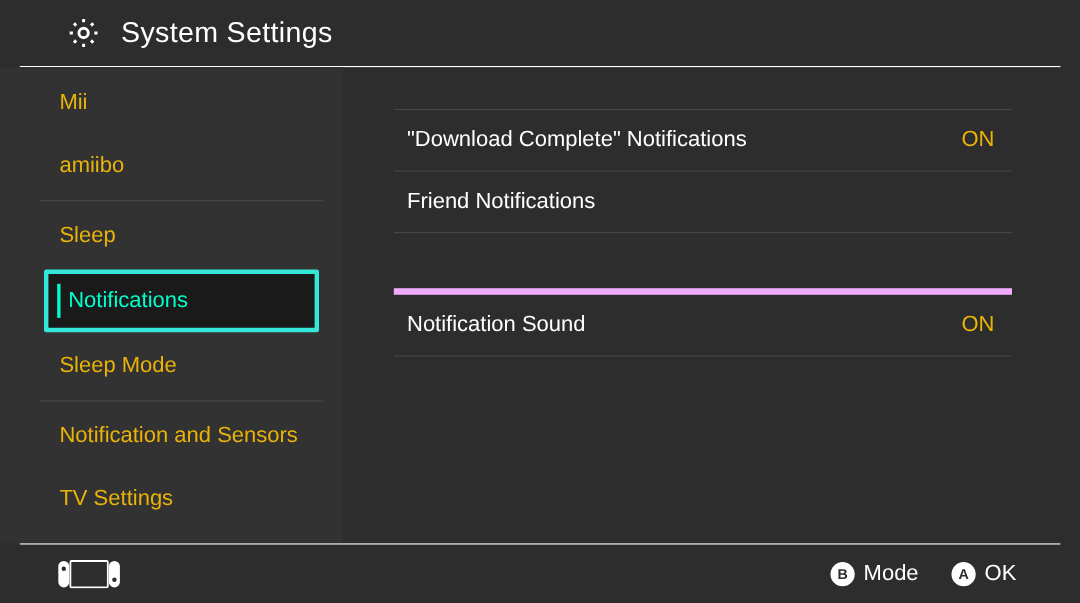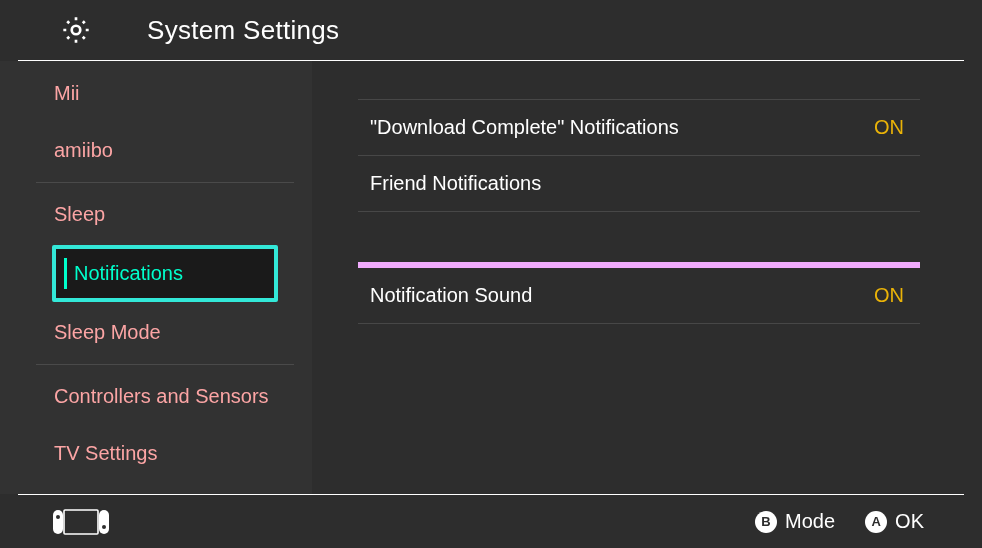--- a/index.html
+++ b/index.html
@@ -13,25 +13,23 @@
   }
   .screen {
     width: 100%;
     height: 100%;
     display: flex;
     flex-direction: column;
   }
   
   .header {
     display: flex;
-    align-items: center;
     padding: 14px 18px 14px 42px;
     border-bottom: 1px solid #ffffff;
     margin: 0 18px;
-    gap: 37px;
   }
   .header-icon {
     width: 32px;
     height: 32px;
     display: flex;
     align-items: center;
     justify-content: center;
     margin-right: 18px;
   }
   .header-title {
@@ -49,37 +47,37 @@
     width: 312px;
     background: #323232;
     padding-top: 4px;
     padding-left: 36px;
     padding-right: 18px;
     overflow: hidden;
   }
   .sidebar-item {
     padding: 17px 18px;
     font-size: 20px;
-    color: #fca5a5;
+    color: #eab308;
     cursor: pointer;
     margin: 0 0 0 0;
     position: relative;
   }
   .sidebar-divider {
     height: 1px;
     background: #4a4a4a;
     margin: 3px 0 3px 0;
   }
   .sidebar-item.selected {
     background: #1a1a1a;
     color: #00ffcc;
     border: 4px solid #33e8d8;
     border-radius: 2px;
     padding: 13px 14px 13px 14px;
-    margin: 2px 16px;
+    margin: 2px 4px;
   }
   .sidebar-item.selected::before {
     content: "";
     position: absolute;
     left: 8px;
     top: 9px;
     bottom: 9px;
     width: 3px;
     background: #00ffcc;
   }
@@ -195,21 +193,21 @@
         <span class="sidebar-label">Sleep</span>
       </div>
       <div class="sidebar-item selected">
         <span class="sidebar-label">Notifications</span>
       </div>
       <div class="sidebar-item">
         <span class="sidebar-label">Sleep Mode</span>
       </div>
       <div class="sidebar-divider"></div>
       <div class="sidebar-item">
-        <span class="sidebar-label">Controllers and Sensors</span>
+        <span class="sidebar-label">Notification and Sensors</span>
       </div>
       <div class="sidebar-item">
         <span class="sidebar-label">TV Settings</span>
       </div>
     </div>
 
     <div class="content">
 
       <div class="settings-group">
         <div class="settings-row first-hidden-top">

